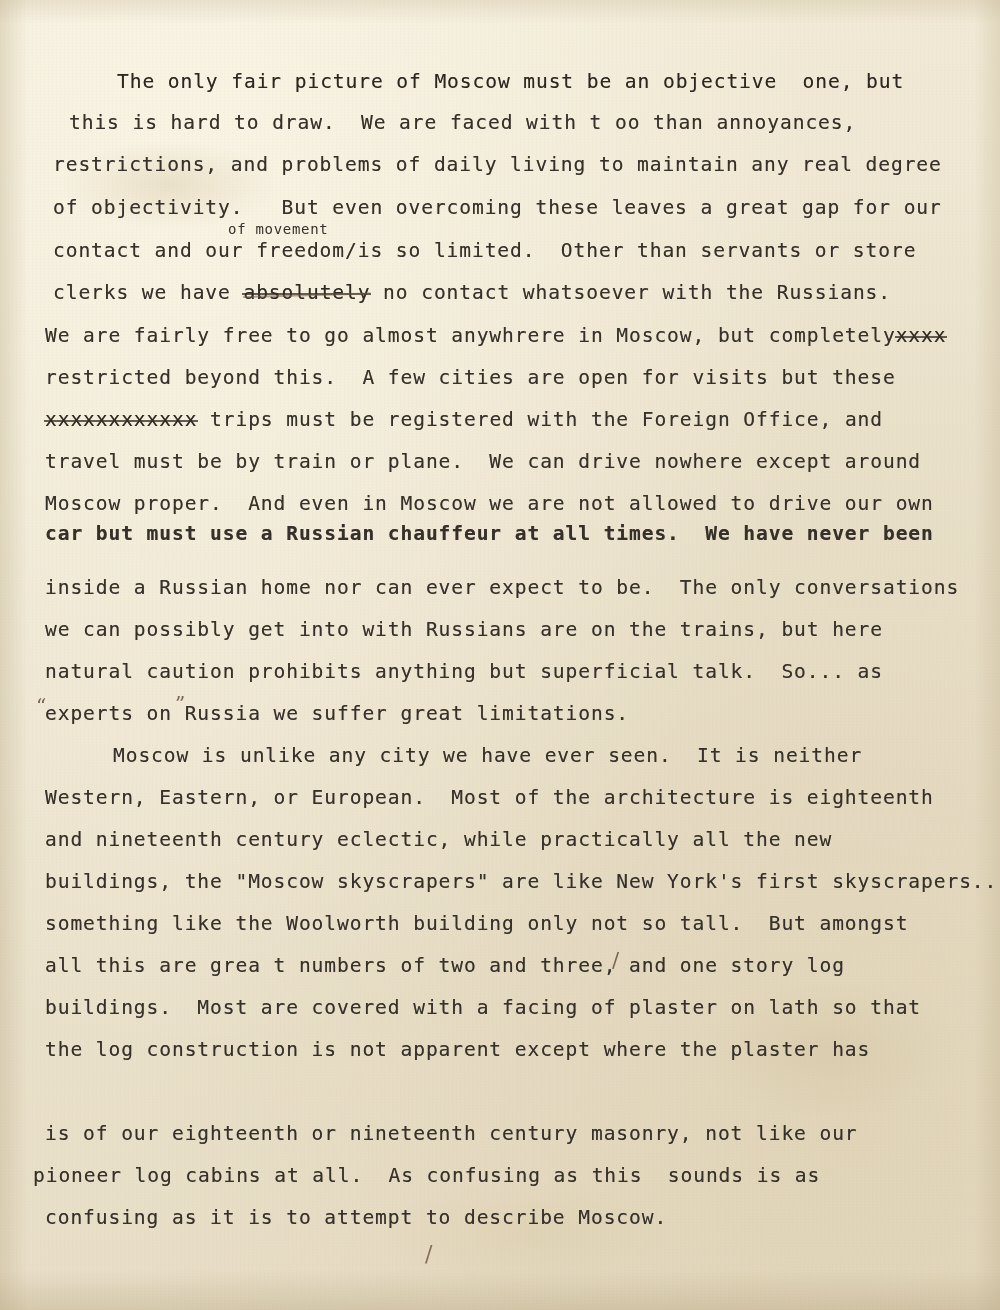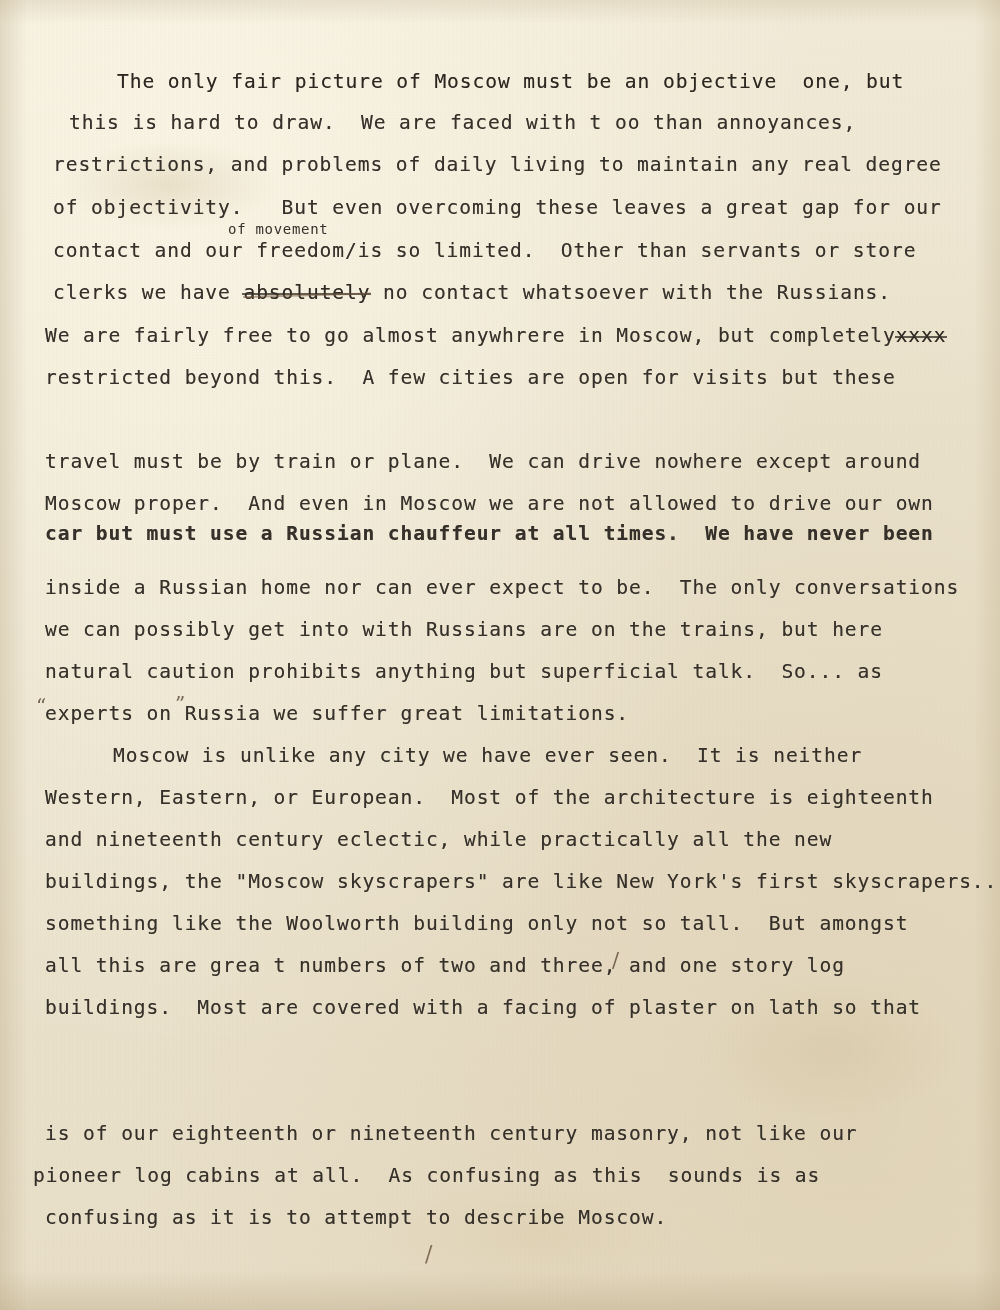--- a/index.html
+++ b/index.html
@@ -157,20 +157,21 @@
 
     <div class="line" style="left:53px; top:241px;">contact and our freedom/is so limited.  Other than servants or store</div>
 
     <div class="line" style="left:53px; top:283px;text-align:center;">clerks we have <span class="xed">absolutely</span> no contact whatsoever with the Russians.</div>
     <div class="pen-strike" style="left:243px; top:296px; width:128px; transform:rotate(-1.6deg);"></div>
 
     <div class="line" style="left:45px; top:326px;">We are fairly free to go almost anywhrere in Moscow, but completely<span class="xed">xxxx</span></div>
 
     <div class="line" style="left:45px; top:368px;">restricted beyond this.  A few cities are open for visits but these</div>
 
+    <div class="line" style="left:45px; top:410px;"><span class="xed">xxxxxxxxxxxx</span> trips must be registered with the Foreign Office, and</div>
 
     <div class="line" style="left:45px; top:452px;">travel must be by train or plane.  We can drive nowhere except around</div>
 
     <div class="line" style="left:45px; top:494px;">Moscow proper.  And even in Moscow we are not allowed to drive our own</div>
 
     <div class="line" style="left:45px; top:524px;font-weight:bold;">car but must use a Russian chauffeur at all times.  We have never been</div>
 
     <div class="line" style="left:45px; top:578px;">inside a Russian home nor can ever expect to be.  The only conversations</div>
 
     <div class="line" style="left:45px; top:620px;">we can possibly get into with Russians are on the trains, but here</div>
@@ -189,20 +190,21 @@
 
     <div class="line" style="left:45px; top:872px;">buildings, the "Moscow skyscrapers" are like New York's first skyscrapers..</div>
 
     <div class="line" style="left:45px; top:914px;">something like the Woolworth building only not so tall.  But amongst</div>
 
     <div class="line" style="left:45px; top:956px;">all this are grea t numbers of two and three, and one story log</div>
     <div class="slash" style="left:612px; top:950px;">/</div>
 
     <div class="line" style="left:45px; top:998px;">buildings.  Most are covered with a facing of plaster on lath so that</div>
 
+    <div class="line" style="left:45px; top:1040px;">the log construction is not apparent except where the plaster has</div>
 
 
     <div class="line" style="left:45px; top:1124px;">is of our eighteenth or nineteenth century masonry, not like our</div>
 
     <div class="line" style="left:33px; top:1166px;">pioneer log cabins at all.  As confusing as this  sounds is as</div>
 
     <div class="line" style="left:45px; top:1208px;">confusing as it is to attempt to describe Moscow.</div>
 
     <div class="penmark" style="left:425px; top:1243px;">/</div>
 

